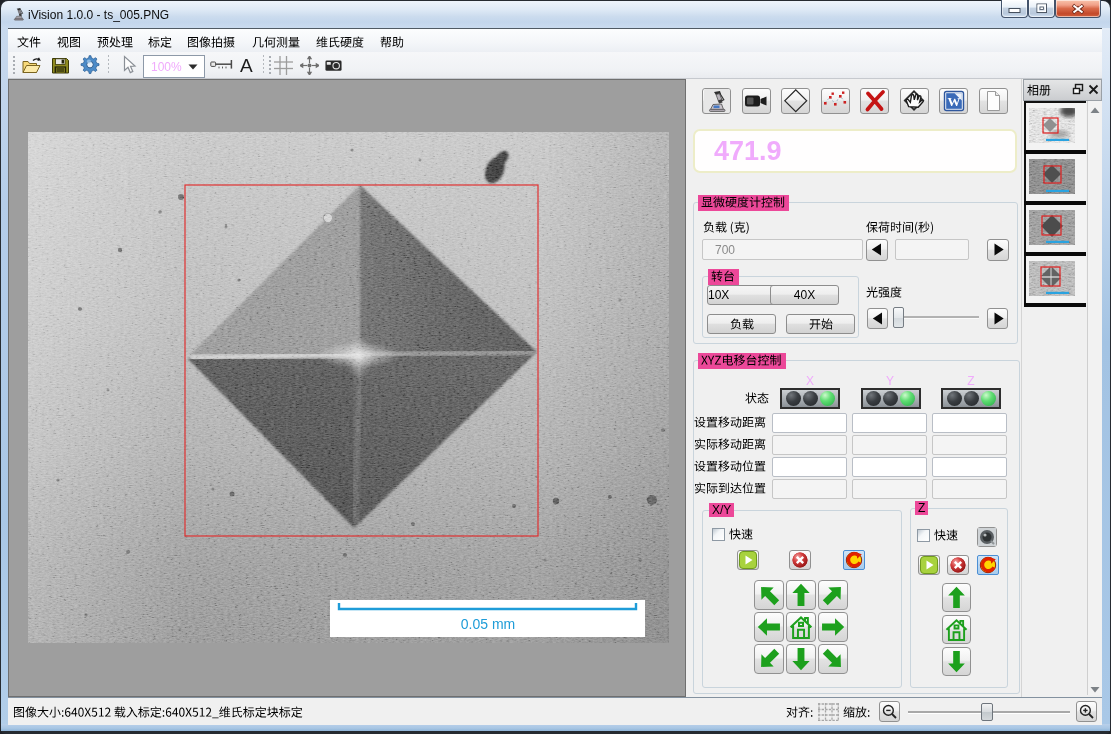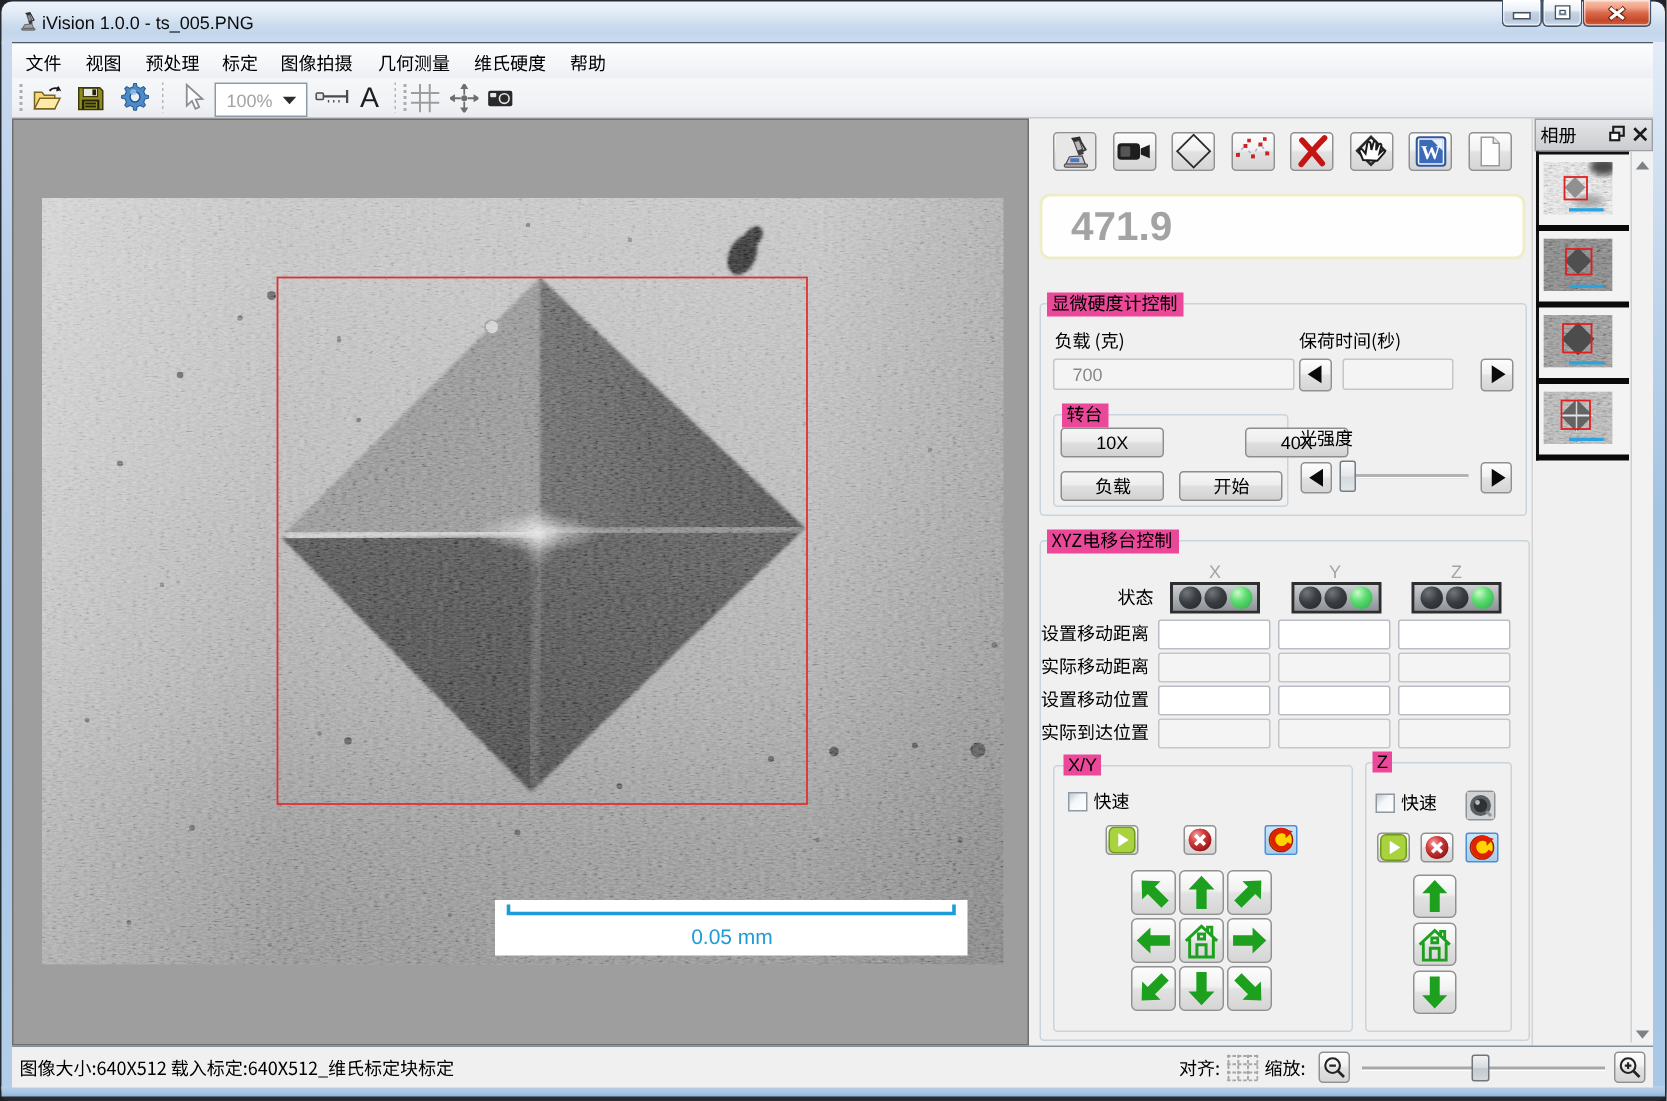--- a/index.html
+++ b/index.html
@@ -1,17 +1,17 @@
 <!DOCTYPE html>
 <html><head><meta charset="utf-8"><style>
 html,body{margin:0;padding:0}
 body{width:1111px;height:734px;position:relative;overflow:hidden;
  font-family:"Liberation Sans",sans-serif;background:#1e2126}
 .abs{position:absolute}
-.txt{position:absolute;font-size:12px;color:#a3a3a3;white-space:nowrap;line-height:14px}
+.txt{position:absolute;font-size:12px;color:#f0abfc;white-space:nowrap;line-height:14px}
 .btn7{position:absolute;box-sizing:border-box;border:1px solid #8d8d8d;border-radius:3px;
  background:linear-gradient(180deg,#f5f5f5 0%,#eeeeee 45%,#dfdfdf 52%,#d2d2d2 100%)}
 .tbtn{position:absolute;box-sizing:border-box;border:1px solid #919191;border-radius:3px;
  background:linear-gradient(180deg,#fdfdfd 0%,#f1f1f1 45%,#e2e2e2 52%,#d5d5d5 100%)}
 .inp{position:absolute;box-sizing:border-box;border:1px solid #b9bec6;border-radius:2px;background:#fff}
 .inp.dis{background:#f4f4f4;border-color:#c6c6c6}
 .gb{position:absolute;box-sizing:border-box;border:1px solid #c9d4dc;border-radius:3px}
 .gbt{position:absolute;background:#ec4899;padding:0 3px}
 .led{display:inline-block;width:15px;height:15px;border-radius:50%;margin:1px 1px 0 1px}
 .ledoff{background:radial-gradient(circle at 34% 28%,#71767b 0%,#3a3e42 45%,#212427 100%)}
@@ -346,23 +346,23 @@
 <div class="tbtn" style="left:987px;top:239px;width:22px;height:22px"><svg width="20" height="20" viewBox="0 0 20 20">
       <path d="M6.5 3.5 L6.5 15.5 L15.7 9.5 Z" fill="#0a0a0a"></path>
     </svg></div>
 <div class="gb" style="left:702px;top:276px;width:157px;height:62px"></div>
 <div class="gbt" style="left:708px;top:269px">
     <svg style="position:relative;display:block" width="25" height="16" viewBox="0 0 25 16">
       <path transform="translate(0,11.6)" d="M1.0 -4.0C1.1 -4.1 1.4 -4.2 1.8 -4.2H2.9V-2.4L0.5 -2.0L0.7 -1.1L2.9 -1.6V0.9H3.8V-1.7L5.4 -2.1L5.4 -2.8L3.8 -2.6V-4.2H5.0V-5.0H3.8V-6.8H2.9V-5.0H1.7C2.1 -5.8 2.5 -6.8 2.8 -7.8H5.0V-8.7H3.1C3.2 -9.1 3.3 -9.5 3.4 -9.9L2.5 -10.1C2.4 -9.6 2.3 -9.1 2.2 -8.7H0.6V-7.8H2.0C1.7 -6.9 1.4 -6.0 1.3 -5.7C1.1 -5.2 0.9 -4.8 0.7 -4.8C0.8 -4.6 0.9 -4.2 1.0 -4.0ZM5.1 -6.4V-5.6H6.9C6.6 -4.7 6.4 -3.9 6.2 -3.3H9.6C9.2 -2.7 8.7 -2.0 8.2 -1.4C7.8 -1.7 7.3 -1.9 6.9 -2.1L6.4 -1.6C7.6 -0.8 9.0 0.3 9.7 1.0L10.3 0.3C10.0 -0.1 9.4 -0.5 8.9 -0.9C9.6 -1.9 10.5 -3.0 11.1 -3.9L10.4 -4.2L10.3 -4.2H7.4L7.8 -5.6H11.5V-6.4H8.1L8.4 -7.8H11.1V-8.7H8.7L9.0 -10.0L8.1 -10.1L7.8 -8.7H5.6V-7.8H7.5L7.1 -6.4Z M14.1 -4.1V0.9H15.1V0.3H20.9V0.9H21.9V-4.1ZM15.1 -0.6V-3.2H20.9V-0.6ZM13.5 -5.1C14.0 -5.3 14.7 -5.3 21.6 -5.7C21.9 -5.3 22.2 -5.0 22.3 -4.7L23.1 -5.2C22.5 -6.2 21.1 -7.7 19.9 -8.7L19.2 -8.2C19.8 -7.7 20.4 -7.1 20.9 -6.5L14.8 -6.2C15.8 -7.2 16.9 -8.4 17.9 -9.7L17.0 -10.1C16.0 -8.6 14.6 -7.1 14.2 -6.7C13.8 -6.3 13.5 -6.1 13.2 -6.0C13.3 -5.8 13.5 -5.3 13.5 -5.1Z" fill="#000000"></path>
     </svg>
   </div>
 <div class="btn7" style="left:707px;top:285px;width:69px;height:20px">
-    <div style="width:100%;text-align:center;font-size:12px;line-height:18px">10X</div>
+    <div style="width:100%;text-align:left;font-size:12px;line-height:18px">10X</div>
   </div>
-<div class="btn7" style="left:830px;top:285px;width:69px;height:20px">
+<div class="btn7" style="left:770px;top:285px;width:69px;height:20px">
     <div style="width:100%;text-align:center;font-size:12px;line-height:18px">40X</div>
   </div>
 <div class="btn7" style="left:707px;top:314px;width:69px;height:20px"></div><svg style="position:absolute;left:729.5px;top:317px" width="25" height="16" viewBox="0 0 25 16">
     <path transform="translate(0,11.6)" d="M6.3 -1.1C7.8 -0.4 9.4 0.4 10.4 1.0L11.1 0.3C10.0 -0.2 8.4 -1.0 6.8 -1.7ZM5.7 -5.0C5.4 -2.0 4.9 -0.5 0.7 0.2C0.9 0.4 1.1 0.7 1.2 0.9C5.7 0.2 6.3 -1.6 6.6 -5.0ZM4.1 -8.2H7.2C6.9 -7.7 6.6 -7.1 6.2 -6.6H2.7C3.2 -7.2 3.7 -7.7 4.1 -8.2ZM4.2 -10.1C3.5 -8.8 2.3 -7.2 0.6 -6.1C0.9 -6.0 1.2 -5.7 1.3 -5.5C1.7 -5.7 2.1 -6.0 2.4 -6.3V-1.4H3.3V-5.8H9.0V-1.4H9.9V-6.6H7.2C7.7 -7.3 8.1 -8.0 8.5 -8.7L7.9 -9.0L7.7 -9.0H4.6C4.8 -9.3 5.0 -9.6 5.1 -9.9Z M20.8 -9.4C21.4 -8.9 22.0 -8.3 22.3 -7.8L23.0 -8.3C22.7 -8.8 22.0 -9.4 21.5 -9.8ZM22.1 -6.0C21.8 -4.9 21.3 -3.8 20.7 -2.8C20.5 -3.8 20.4 -5.1 20.3 -6.6H23.4V-7.4H20.2C20.2 -8.2 20.2 -9.1 20.2 -10.1H19.3C19.3 -9.1 19.3 -8.2 19.4 -7.4H16.4V-8.4H18.5V-9.1H16.4V-10.1H15.6V-9.1H13.3V-8.4H15.6V-7.4H12.6V-6.6H19.4C19.5 -4.7 19.8 -3.0 20.1 -1.7C19.5 -0.9 18.9 -0.2 18.1 0.4C18.3 0.5 18.6 0.8 18.7 1.0C19.4 0.5 19.9 -0.1 20.4 -0.8C20.9 0.3 21.5 0.9 22.3 0.9C23.1 0.9 23.4 0.3 23.6 -1.5C23.3 -1.6 23.0 -1.8 22.8 -2.0C22.8 -0.6 22.7 -0.0 22.4 -0.0C21.8 -0.0 21.4 -0.6 21.1 -1.6C21.8 -2.9 22.4 -4.3 22.9 -5.8ZM12.8 -1.1 12.9 -0.3 16.0 -0.6V0.9H16.8V-0.7L19.0 -0.9V-1.6L16.8 -1.4V-2.6H18.7V-3.3H16.8V-4.3H16.0V-3.3H14.3C14.6 -3.7 14.8 -4.2 15.1 -4.7H19.0V-5.4H15.5C15.6 -5.7 15.7 -6.1 15.9 -6.4L15.0 -6.6C14.8 -6.2 14.7 -5.8 14.5 -5.4H12.8V-4.7H14.2C14.0 -4.3 13.8 -4.0 13.7 -3.8C13.5 -3.5 13.4 -3.3 13.2 -3.2C13.3 -3.0 13.4 -2.6 13.5 -2.4C13.6 -2.5 13.9 -2.6 14.4 -2.6H16.0V-1.4Z" fill="#000000"></path>
   </svg>
 <div class="btn7" style="left:786px;top:314px;width:69px;height:20px"></div><svg style="position:absolute;left:808.5px;top:317px" width="25" height="16" viewBox="0 0 25 16">
     <path transform="translate(0,11.6)" d="M7.8 -8.4V-5.0H4.4V-5.5V-8.4ZM0.6 -5.0V-4.2H3.5C3.3 -2.5 2.7 -0.9 0.6 0.3C0.9 0.5 1.2 0.8 1.4 1.0C3.6 -0.4 4.2 -2.3 4.4 -4.2H7.8V1.0H8.7V-4.2H11.4V-5.0H8.7V-8.4H11.0V-9.3H1.1V-8.4H3.5V-5.5L3.5 -5.0Z M17.5 -3.9V1.0H18.4V0.4H22.0V0.9H22.9V-3.9ZM18.4 -0.4V-3.1H22.0V-0.4ZM17.1 -4.9C17.5 -5.0 18.0 -5.1 22.5 -5.4C22.6 -5.1 22.8 -4.8 22.9 -4.6L23.6 -5.0C23.3 -5.9 22.4 -7.3 21.6 -8.3L20.9 -8.0C21.3 -7.5 21.7 -6.8 22.1 -6.2L18.2 -6.0C19.0 -7.0 19.8 -8.4 20.5 -9.8L19.5 -10.1C18.9 -8.6 17.9 -7.0 17.6 -6.5C17.3 -6.1 17.1 -5.8 16.8 -5.8C17.0 -5.5 17.1 -5.1 17.1 -4.9ZM14.4 -6.8H15.8C15.6 -5.2 15.4 -3.9 15.0 -2.9C14.6 -3.2 14.1 -3.5 13.7 -3.8C14.0 -4.7 14.2 -5.7 14.4 -6.8ZM12.8 -3.5C13.4 -3.1 14.0 -2.6 14.6 -2.1C14.1 -1.0 13.3 -0.2 12.5 0.2C12.7 0.4 12.9 0.7 13.0 0.9C13.9 0.4 14.7 -0.4 15.3 -1.5C15.7 -1.0 16.1 -0.6 16.4 -0.3L16.9 -1.0C16.6 -1.4 16.2 -1.8 15.6 -2.3C16.2 -3.7 16.5 -5.4 16.7 -7.6L16.1 -7.6L16.0 -7.6H14.6C14.7 -8.4 14.9 -9.2 15.0 -10.0L14.1 -10.0C14.1 -9.3 13.9 -8.5 13.8 -7.6H12.5V-6.8H13.6C13.4 -5.5 13.1 -4.4 12.8 -3.5Z" fill="#000000"></path>
   </svg>
 <svg style="position:absolute;left:866px;top:285px" width="37" height="16" viewBox="0 0 37 16">
     <path transform="translate(0,11.6)" d="M1.7 -9.2C2.3 -8.2 2.9 -7.0 3.1 -6.2L3.9 -6.5C3.7 -7.3 3.1 -8.6 2.5 -9.5ZM9.5 -9.6C9.2 -8.7 8.5 -7.3 8.0 -6.5L8.8 -6.2C9.3 -7.0 10.0 -8.2 10.5 -9.3ZM5.5 -10.1V-5.5H0.7V-4.6H3.9C3.7 -2.4 3.2 -0.7 0.4 0.2C0.6 0.4 0.9 0.7 1.0 1.0C4.0 -0.0 4.6 -2.0 4.8 -4.6H7.0V-0.4C7.0 0.6 7.3 0.9 8.4 0.9C8.6 0.9 9.9 0.9 10.2 0.9C11.2 0.9 11.4 0.4 11.5 -1.5C11.3 -1.6 10.9 -1.8 10.7 -1.9C10.6 -0.2 10.6 0.1 10.1 0.1C9.8 0.1 8.7 0.1 8.5 0.1C8.0 0.1 7.9 0.0 7.9 -0.4V-4.6H11.4V-5.5H6.4V-10.1Z M18.2 -8.7H21.7V-7.2H18.2ZM17.4 -9.4V-6.4H19.5V-5.4H17.1V-2.1H19.5V-0.4L16.6 -0.2L16.7 0.7C18.2 0.6 20.4 0.4 22.5 0.2C22.6 0.5 22.7 0.8 22.8 1.1L23.6 0.7C23.3 -0.0 22.7 -1.1 22.1 -1.9L21.3 -1.6C21.6 -1.3 21.8 -0.9 22.0 -0.6L20.4 -0.4V-2.1H22.9V-5.4H20.4V-6.4H22.5V-9.4ZM17.9 -4.6H19.5V-2.9H17.9ZM20.4 -4.6H22.0V-2.9H20.4ZM13.0 -6.8C12.9 -5.6 12.7 -4.1 12.6 -3.2H13.1L15.4 -3.2C15.3 -1.1 15.1 -0.3 14.9 -0.0C14.8 0.1 14.7 0.1 14.5 0.1C14.3 0.1 13.8 0.1 13.2 0.0C13.4 0.3 13.5 0.6 13.5 0.9C14.0 0.9 14.6 0.9 14.9 0.9C15.2 0.9 15.5 0.8 15.7 0.5C16.0 0.2 16.2 -0.9 16.3 -3.6C16.4 -3.7 16.4 -4.0 16.4 -4.0H13.5C13.6 -4.6 13.7 -5.3 13.8 -5.9H16.4V-9.4H12.7V-8.6H15.6V-6.8Z M28.6 -7.7V-6.7H26.7V-5.9H28.6V-3.9H33.3V-5.9H35.2V-6.7H33.3V-7.7H32.4V-6.7H29.5V-7.7ZM32.4 -5.9V-4.7H29.5V-5.9ZM33.1 -2.4C32.6 -1.8 31.8 -1.3 30.9 -0.9C30.1 -1.3 29.4 -1.8 28.9 -2.4ZM26.9 -3.2V-2.4H28.4L28.0 -2.3C28.5 -1.6 29.2 -1.0 30.0 -0.6C28.8 -0.2 27.6 0.0 26.3 0.1C26.4 0.3 26.6 0.7 26.7 0.9C28.2 0.7 29.6 0.4 30.9 -0.1C32.1 0.4 33.5 0.8 35.0 1.0C35.1 0.7 35.4 0.4 35.5 0.2C34.2 0.1 33.0 -0.2 31.9 -0.6C33.0 -1.1 33.9 -1.9 34.4 -2.9L33.8 -3.2L33.7 -3.2ZM29.7 -9.9C29.8 -9.6 30.0 -9.2 30.2 -8.9H25.5V-5.6C25.5 -3.8 25.4 -1.3 24.4 0.6C24.7 0.6 25.1 0.8 25.2 1.0C26.3 -0.9 26.4 -3.7 26.4 -5.6V-8.0H35.4V-8.9H31.2C31.0 -9.3 30.8 -9.8 30.6 -10.1Z" fill="#000000"></path>

